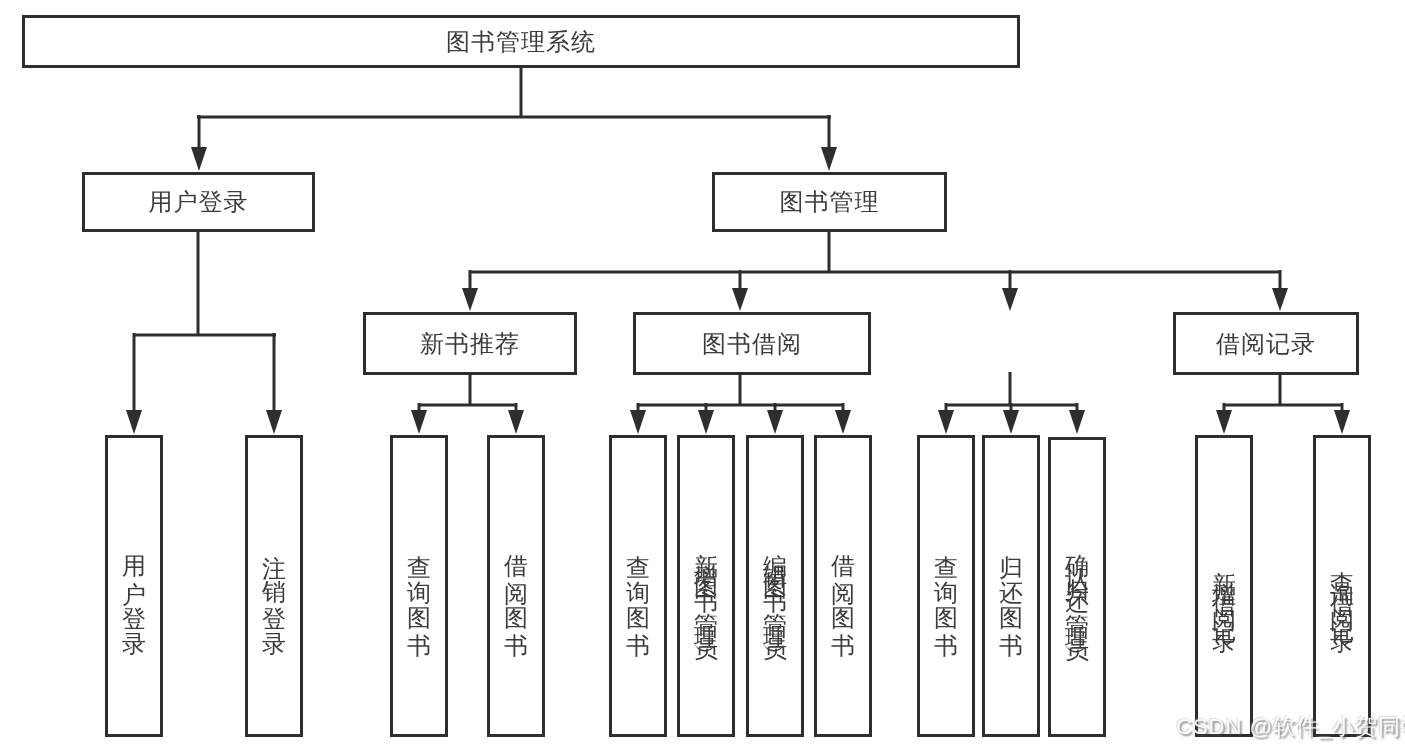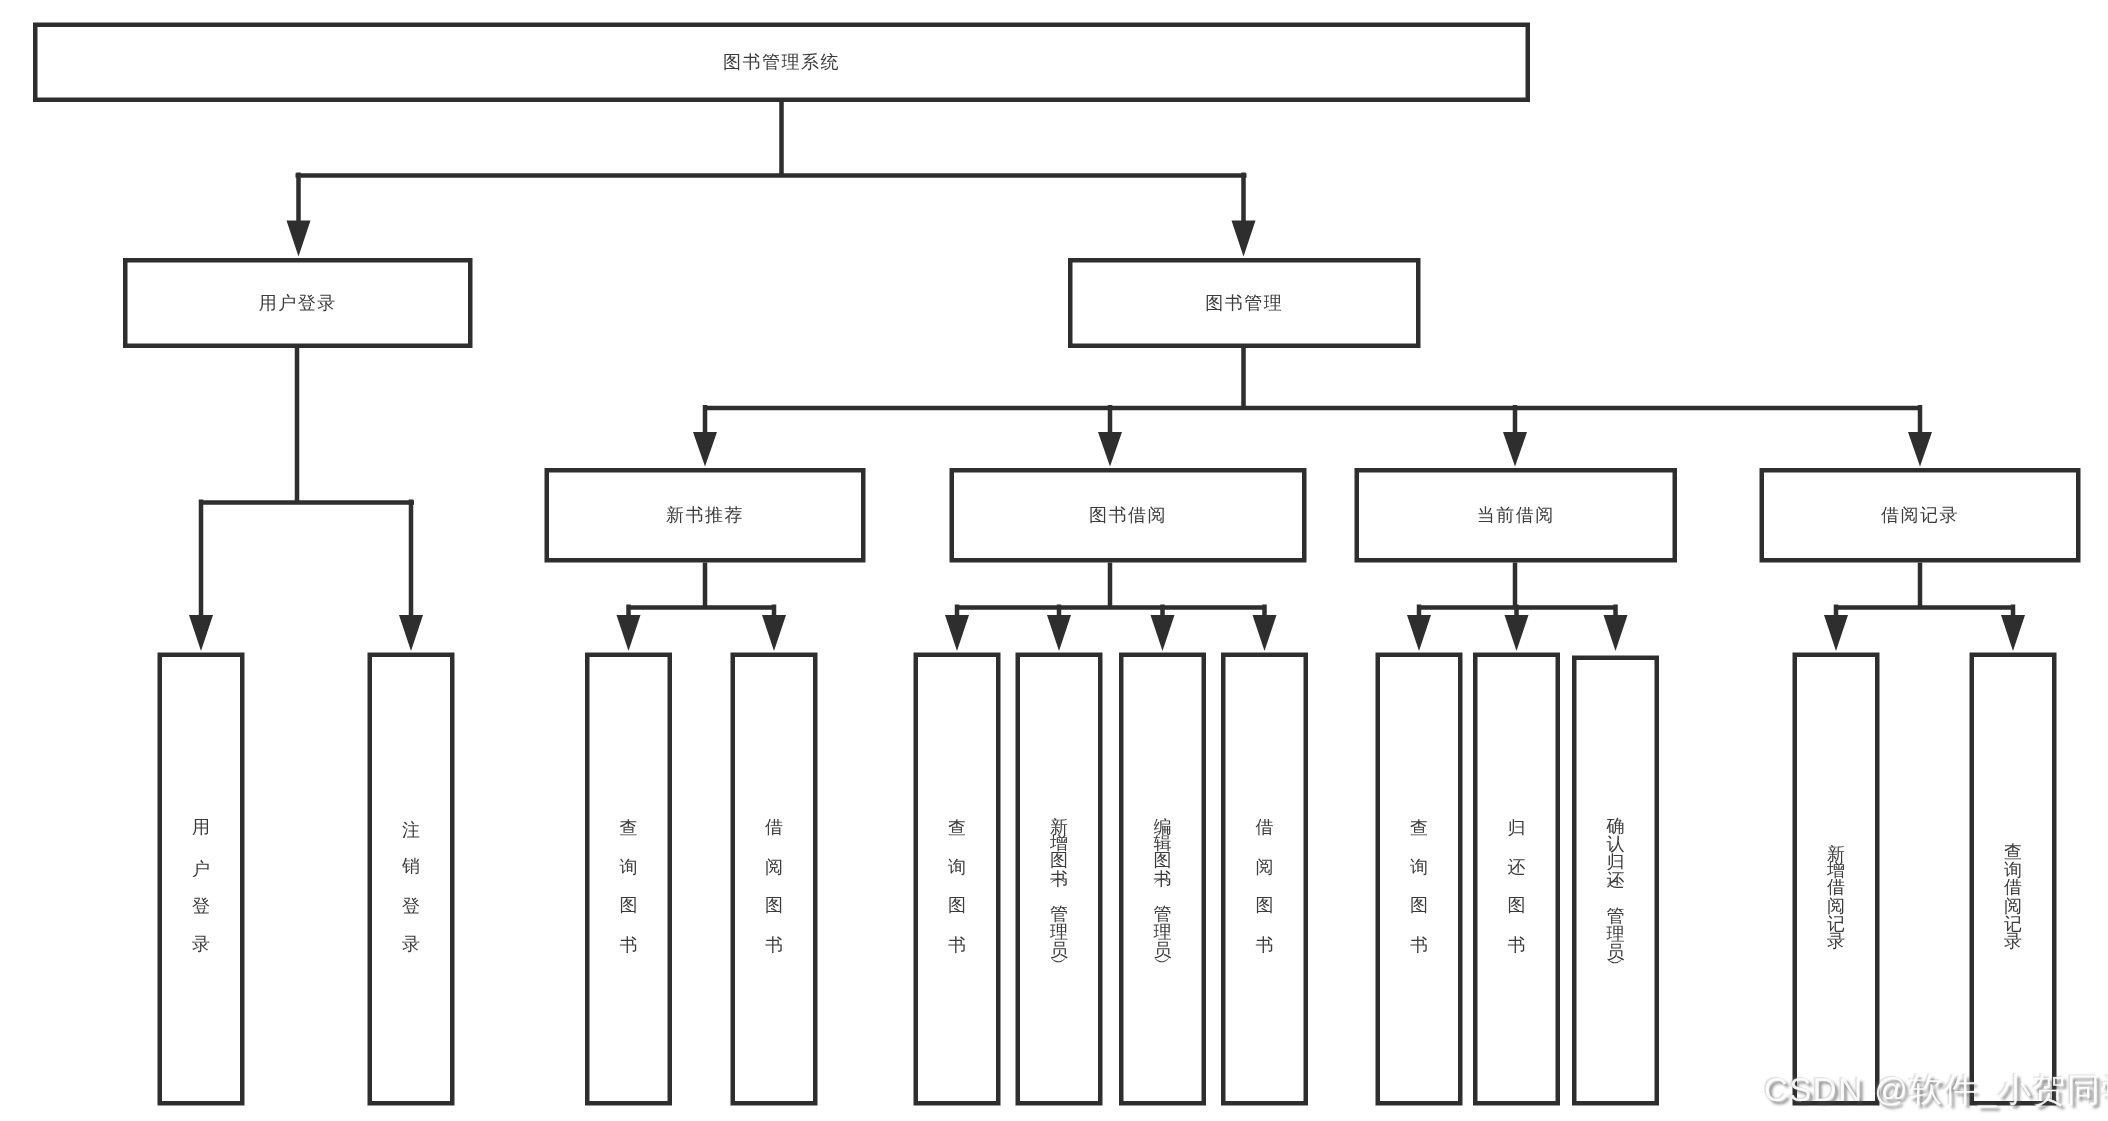--- a/index.html
+++ b/index.html
@@ -4,21 +4,21 @@
 <style>
   html,body{margin:0;padding:0;background:#ffffff;}
   .wrap{
     position:relative;width:1405px;height:747px;background:#ffffff;overflow:hidden;
     font-family:"Liberation Sans","DejaVu Sans",sans-serif;color:#3b3b3b;
   }
   svg.connectors{position:absolute;left:0;top:0;width:1405px;height:747px;}
   .box{
     position:absolute;box-sizing:border-box;border:3px solid #2e2e2e;background:#ffffff;
     display:flex;align-items:center;justify-content:center;
-    font-size:12px;letter-spacing:1px;color:#3b3b3b;
+    font-size:24px;letter-spacing:1px;color:#3b3b3b;
   }
   .leaf{
     writing-mode:vertical-rl;text-orientation:mixed;
     letter-spacing:12px;line-height:1;padding-top:4px;
   }
   .leaf.short{letter-spacing:26px;}
   .watermark{
     position:absolute;left:1176px;top:712px;z-index:5;
     font-size:22px;letter-spacing:1px;white-space:nowrap;
     color:rgba(255,255,255,0.92);
@@ -63,22 +63,21 @@
     </g>
   </svg>
 
   <div class="box" style="left:22px;top:15px;width:998px;height:53px">图书管理系统</div>
 
   <div class="box" style="left:82px;top:172px;width:233px;height:60px">用户登录</div>
   <div class="box" style="left:363px;top:312px;width:214px;height:63px">新书推荐</div>
 
   <div class="box" style="left:712px;top:172px;width:235px;height:60px">图书管理</div>
   <div class="box" style="left:633px;top:312px;width:238px;height:63px">图书借阅</div>
-  <div class="box" style="left:903px;top:312px;width:215px;height:63px">当前借阅</div>
-  <div class="box" style="left:1173px;top:312px;width:214px;height:63px">借阅记录</div>
+  <div class="box" style="left:1173px;top:312px;width:186px;height:63px">借阅记录</div>
 
   <div class="box leaf short" style="left:105px;top:435px;width:58px;height:302px">用户登录</div>
   <div class="box leaf short" style="left:245px;top:435px;width:58px;height:302px">注销登录</div>
 
   <div class="box leaf short" style="left:390px;top:435px;width:58px;height:302px">查询图书</div>
   <div class="box leaf short" style="left:487px;top:435px;width:58px;height:302px">借阅图书</div>
 
   <div class="box leaf short" style="left:609px;top:435px;width:58px;height:302px">查询图书</div>
   <div class="box leaf" style="left:677px;top:435px;width:58px;height:302px">新增图书（管理员）</div>
   <div class="box leaf" style="left:746px;top:435px;width:58px;height:302px">编辑图书（管理员）</div>

